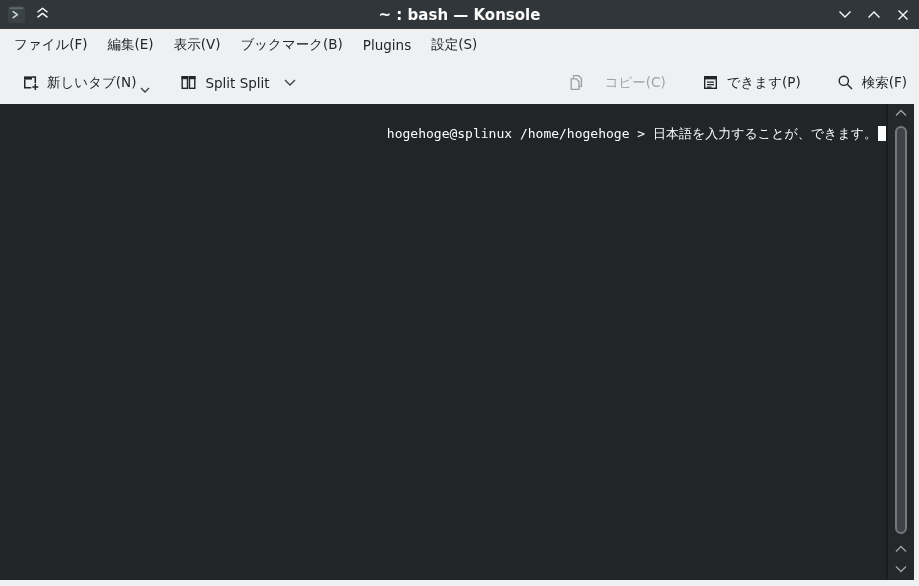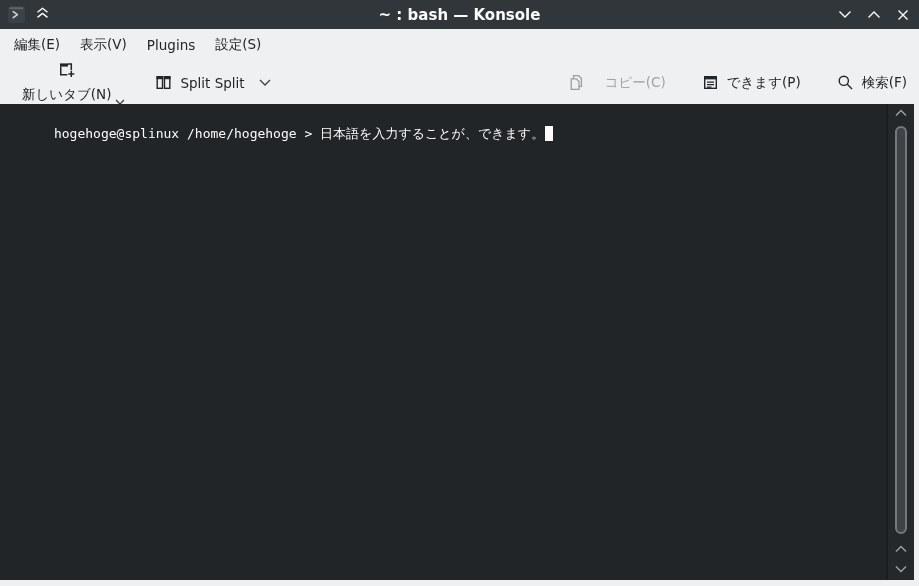--- a/index.html
+++ b/index.html
@@ -49,29 +49,30 @@
     background:var(--chrome-bg,#eff0f1);
     display:flex; align-items:center;
     padding:0 12px 0 22px;
     font-size:13.5px;
     color:var(--chrome-fg,#232629);
   }
   .tb-group-left  { display:flex; align-items:center; gap:30px; }
   .tb-group-right { margin-left:auto; display:flex; align-items:center; gap:36px; }
   .tb-btn { display:flex; align-items:center; gap:8px; white-space:nowrap; position:relative; }
   .tb-btn .icon { display:flex; }
-  .tb-btn.has-menu-indicator { padding-right:14px;flex-direction:column; }
+  .tb-btn.has-menu-indicator { padding-right:14px; }
   .menu-indicator { position:absolute; right:0; bottom:-4px; }
   .sv-arrow { margin-left:6px; display:flex; }
   .tb-btn.disabled { color:var(--disabled-fg,#a0a3a5);gap:20px; }
 
   
   .content {
     position:absolute; left:0; top:104px; right:0; bottom:0;
     background:var(--chrome-bg,#eff0f1); 
+    text-align:right;
   }
   .terminal-wrap {
     position:absolute; left:0; top:0; right:5px; bottom:6px;
     display:flex;
   }
   .terminal {
     flex:1;
     background:var(--terminal-bg,#232629);
     padding:4px 0 0 7px;
     font-family:"DejaVu Sans Mono","Liberation Mono",monospace;
@@ -141,22 +142,24 @@
     </span>
     <span class="win-btn">
       <svg width="12" height="12" viewBox="0 0 12 12">
           <path d="M1.5 1.5 L10.5 10.5 M10.5 1.5 L1.5 10.5" stroke="#fcfcfc" stroke-width="1.4" fill="none"></path>
         </svg>
     </span>
   </div>
 </div>
 
 <div class="menubar">
+  <div class="menu-item">ファイル(F)</div>
   <div class="menu-item">編集(E)</div>
   <div class="menu-item">表示(V)</div>
+  <div class="menu-item">ブックマーク(B)</div>
   <div class="menu-item">Plugins</div>
   <div class="menu-item">設定(S)</div>
 </div>
 
 <div class="toolbar">
   <div class="tb-group-left">
 
     <div class="tb-btn has-menu-indicator">
       <span class="icon">
         <svg width="17" height="17" viewBox="0 0 17 17">

